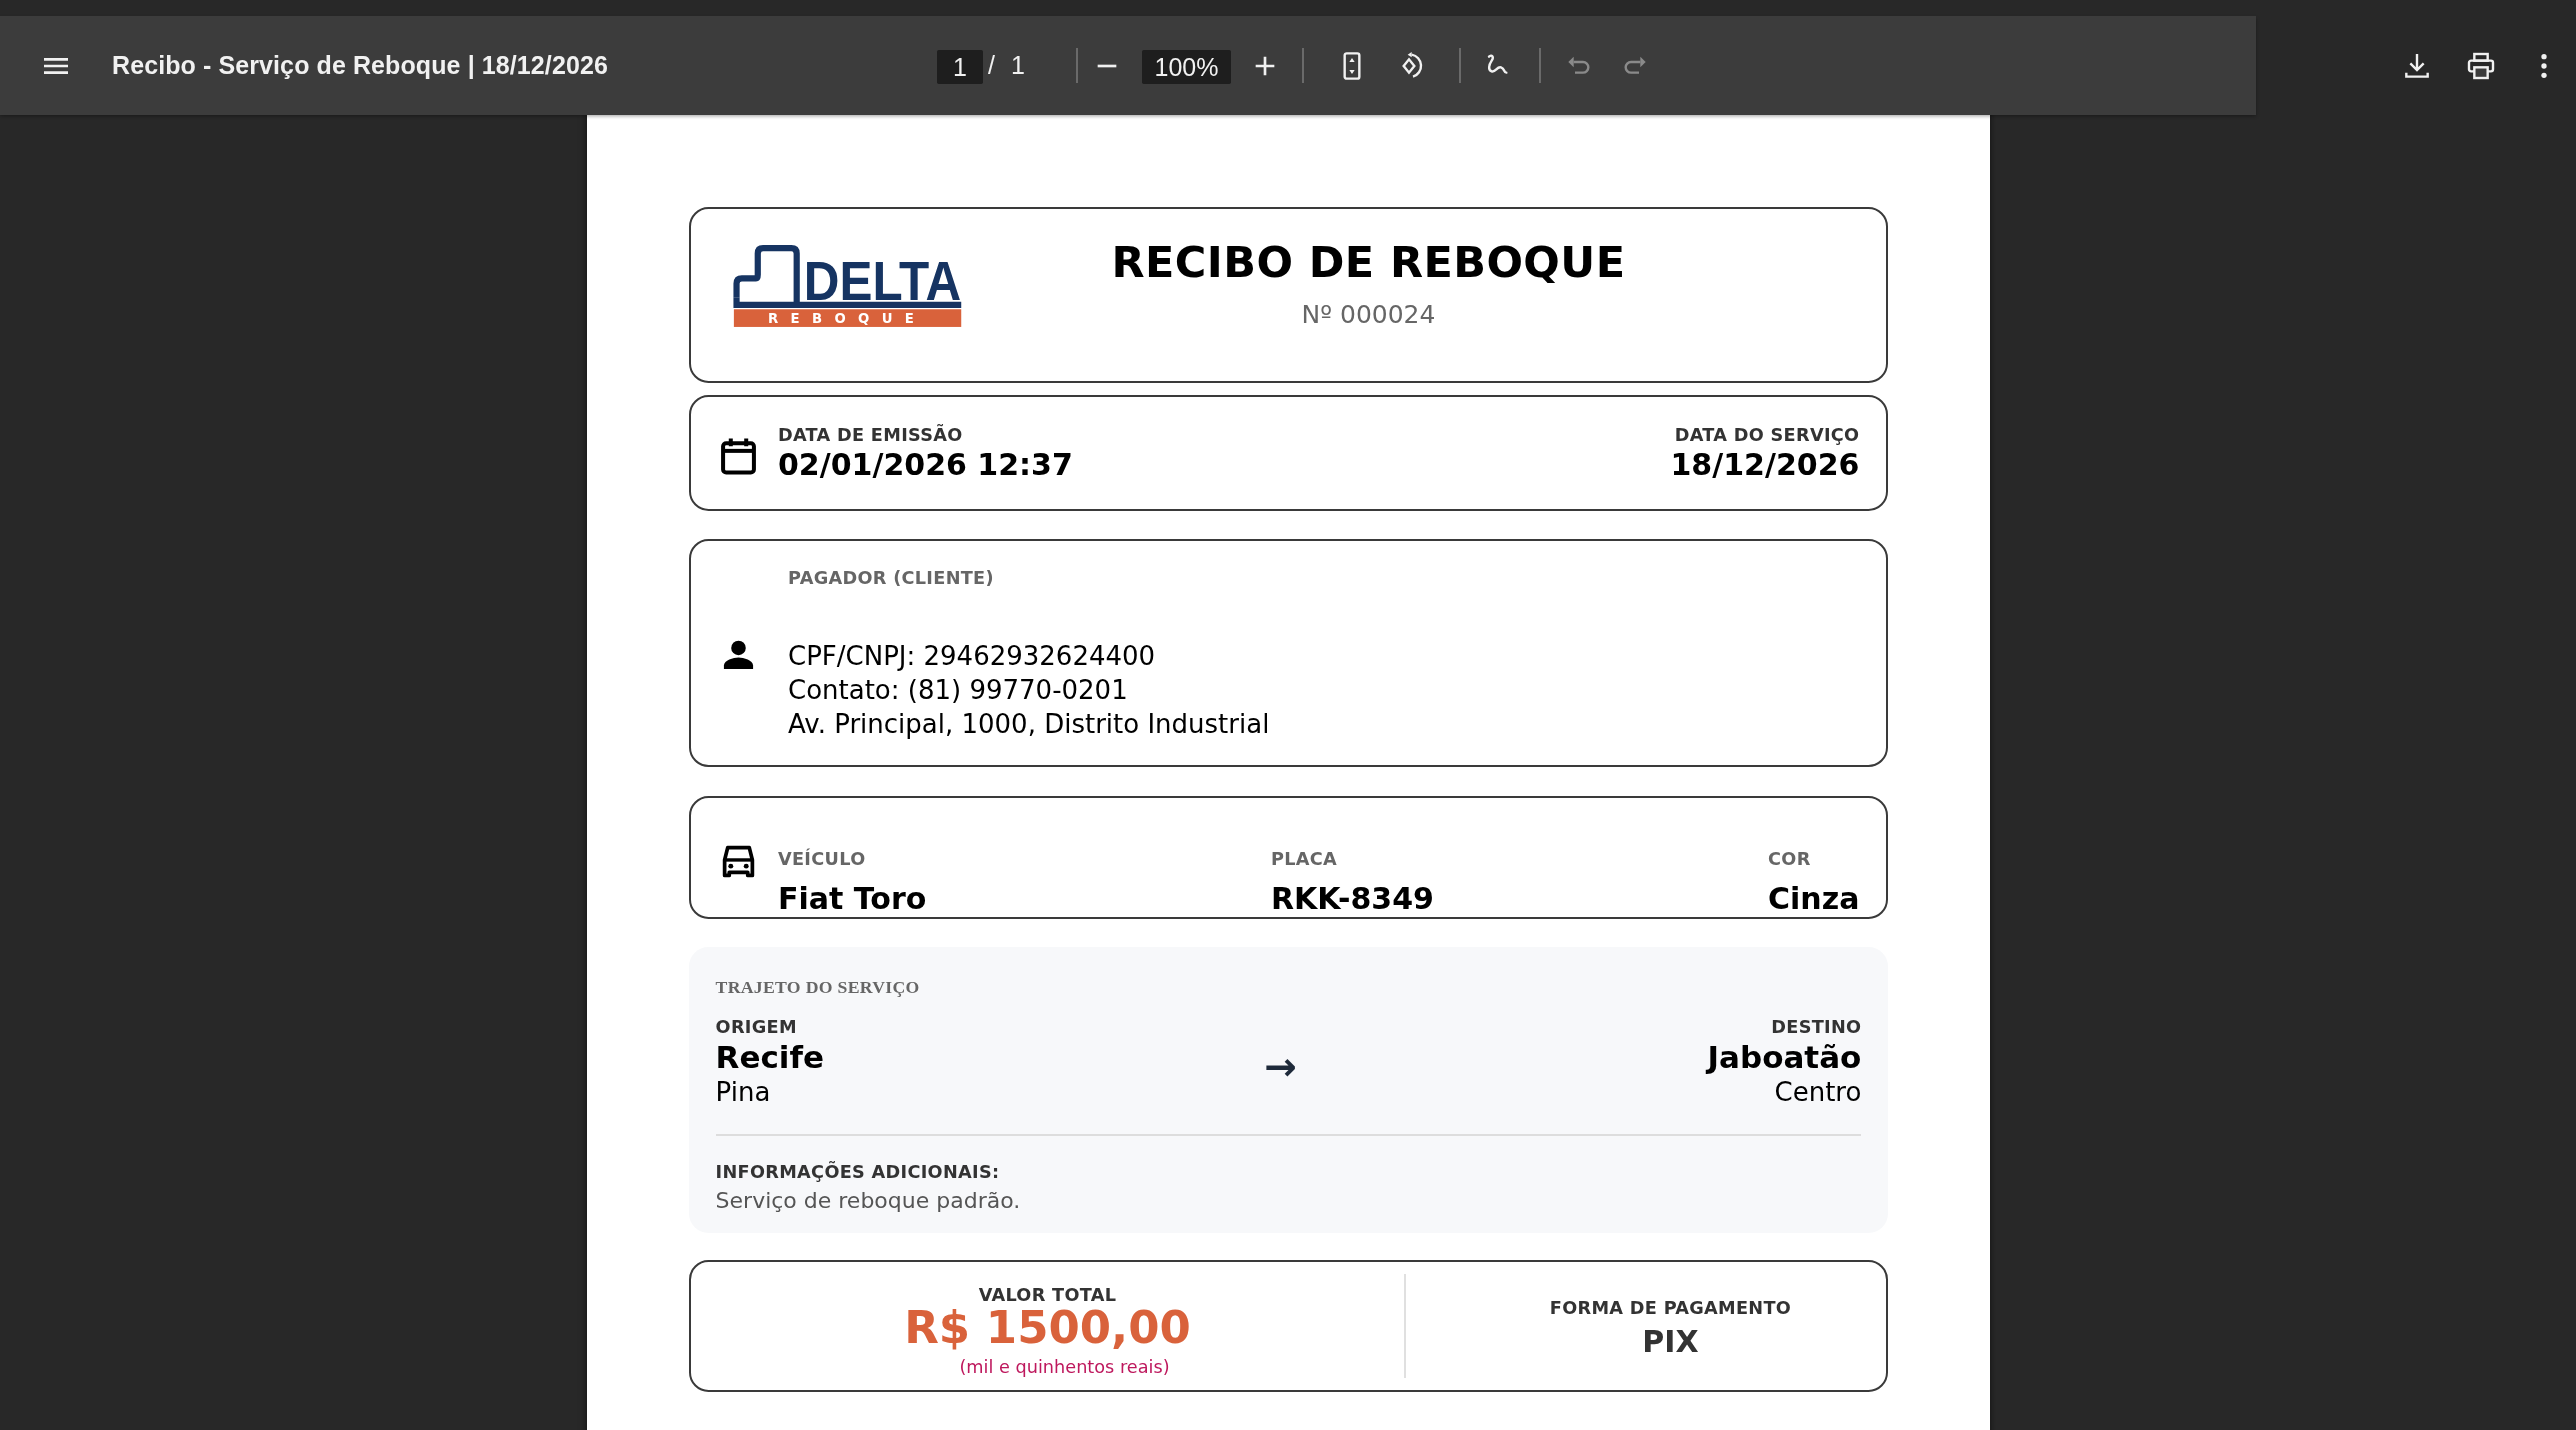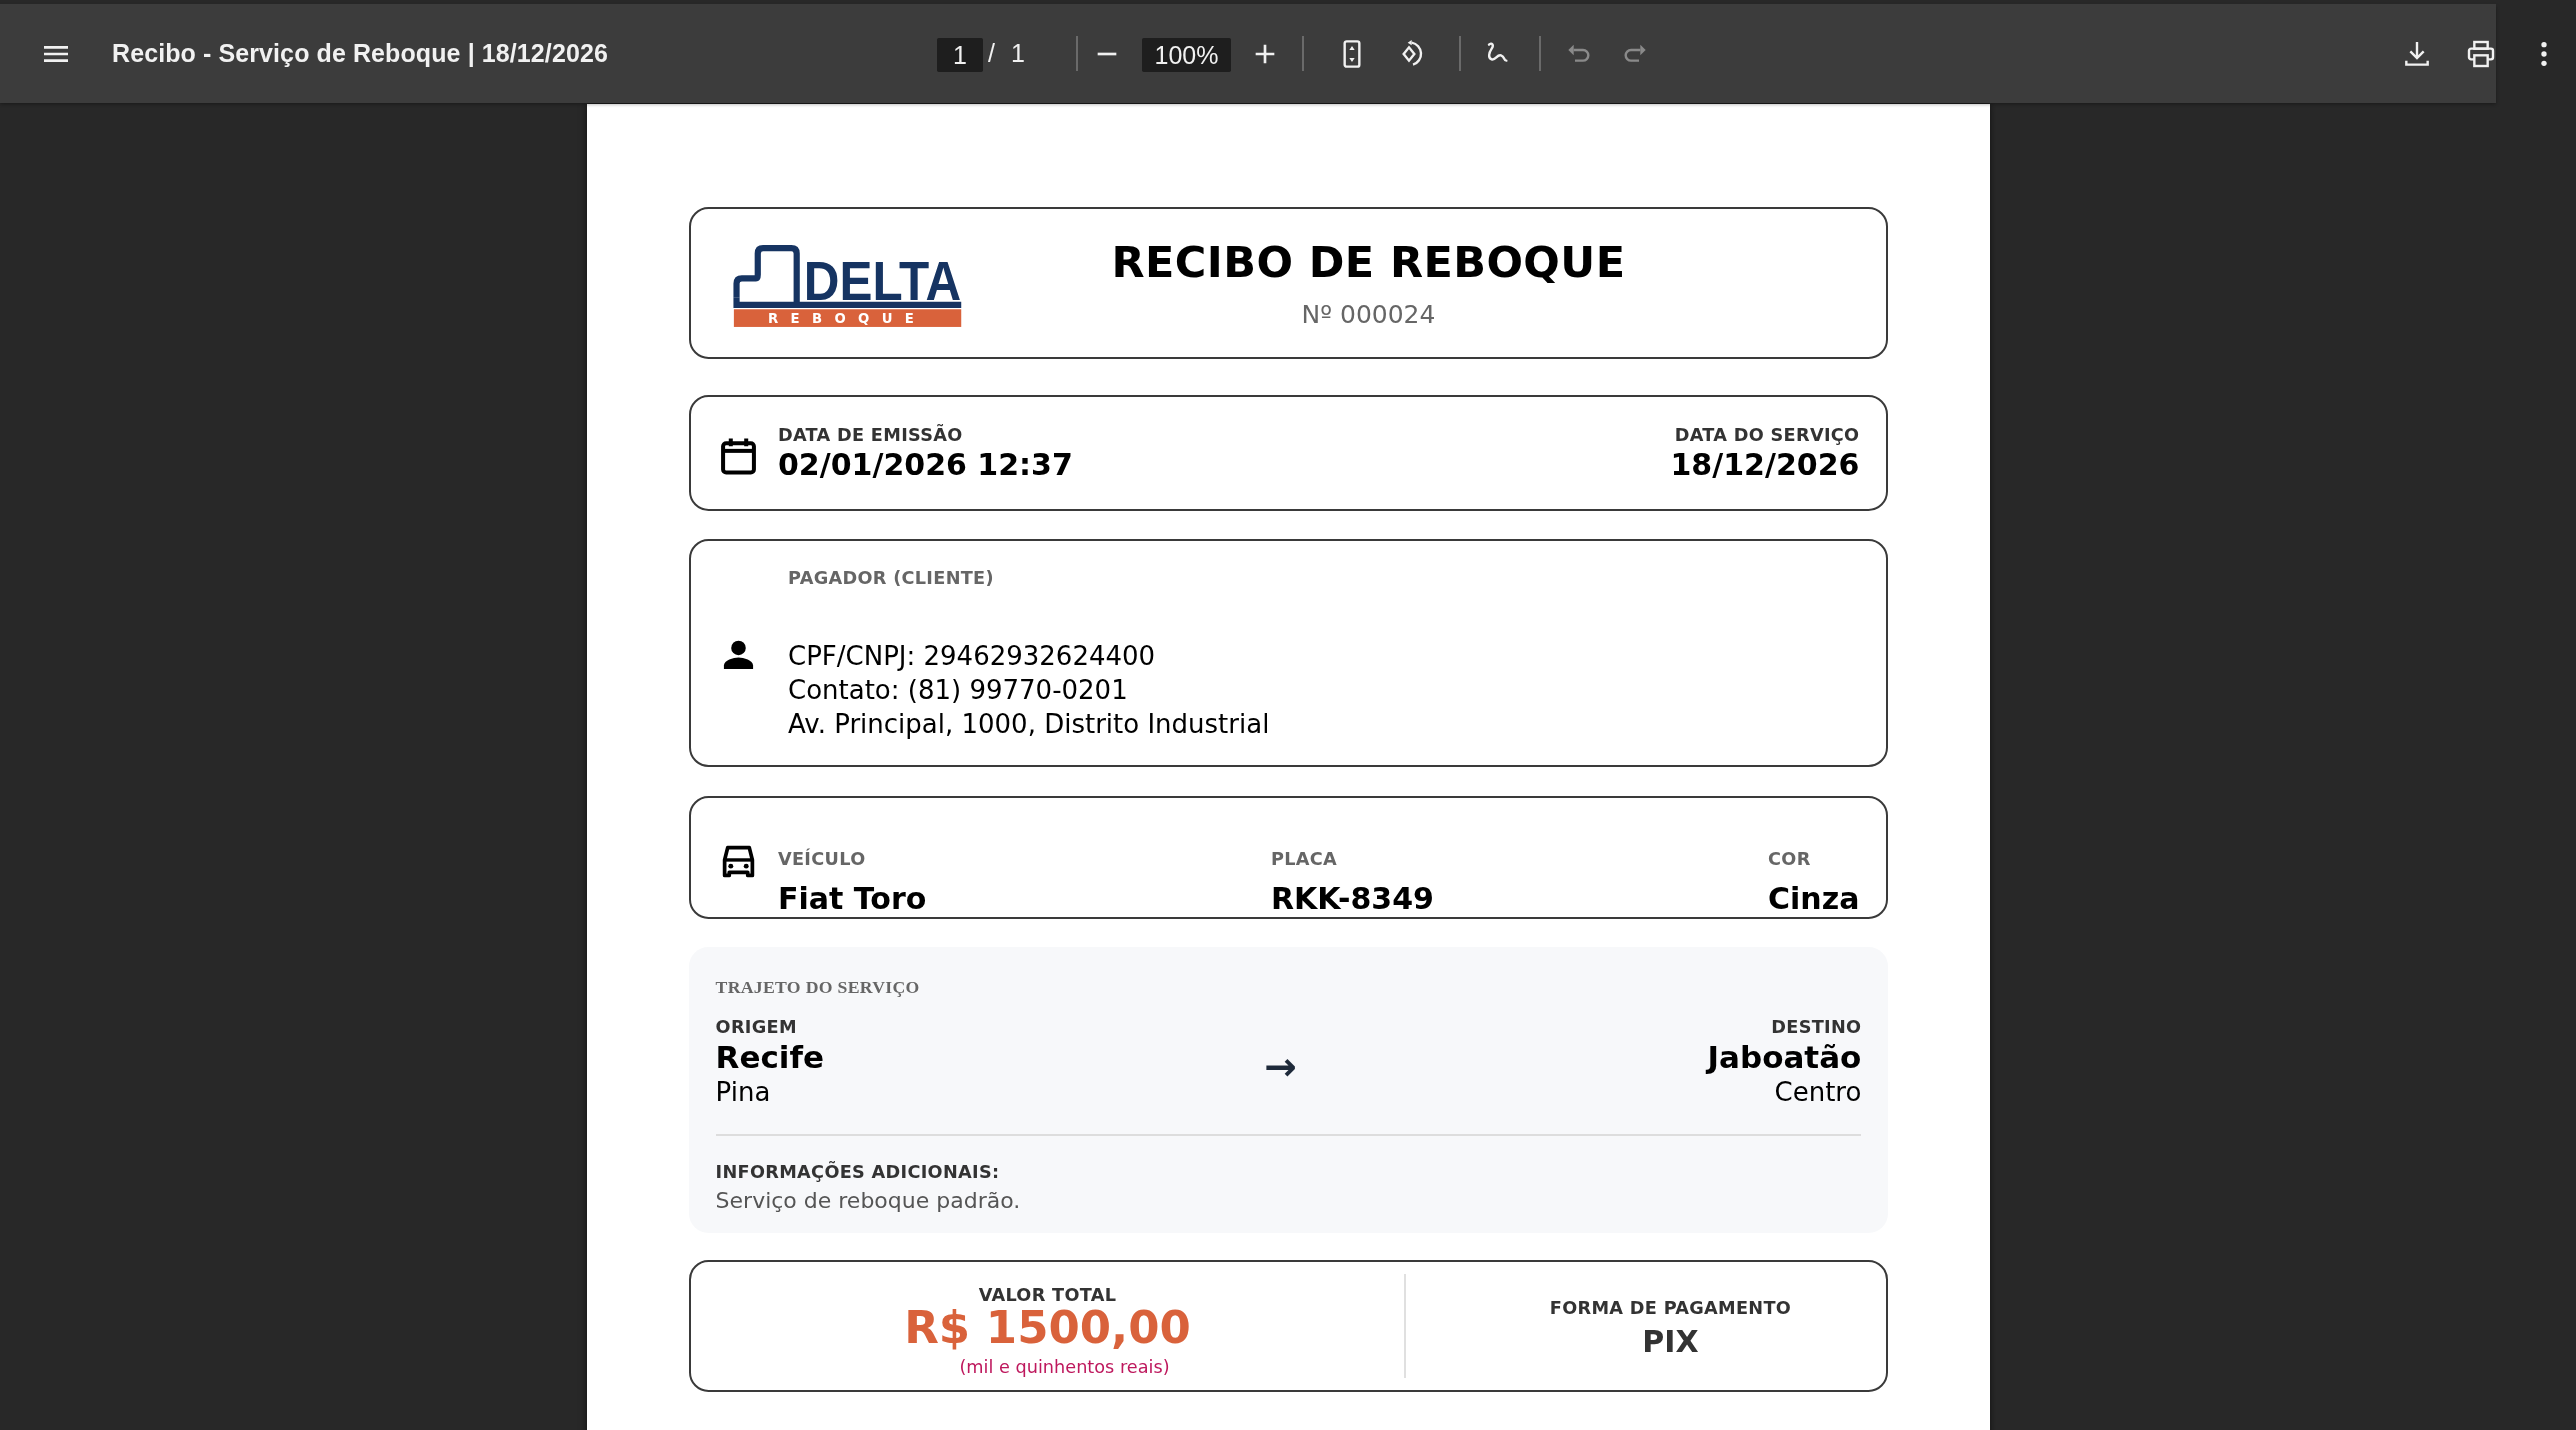--- a/index.html
+++ b/index.html
@@ -1,21 +1,21 @@
 <!DOCTYPE html>
 <html style="font-size:14px"><head>
 <meta charset="utf-8">
 <style>
   * { box-sizing: border-box; margin: 0; padding: 0; }
   html, body { width: 2576px; height: 1431px; overflow: hidden; }
   body { background: #282828; font-family: "DejaVu Sans", sans-serif; position: relative; }
 
   
   .toolbar {
-    position: absolute; left: 0; top: 4px; width: 2496px; height: 99px;
+    position: absolute; left: 0; top: 16px; width: 2256px; height: 99px;
     background: #3c3c3c; color: #f1f1f1;
     font-family: "Liberation Sans", sans-serif;
     box-shadow: 0 1.8px 3.5px rgba(0,0,0,0.35);
     z-index: 5;
   }
   .tb-item { position: absolute; top: 0; height: 99px; display: flex; align-items: center; justify-content: center; }
   .icon-btn { width: 50px; height: 50px; top: 25px; border-radius: 50%; cursor: pointer; }
   .icon-btn svg { width: 32px; height: 32px; }
   .doc-title { left: 112px; font-size: 25px; font-weight: 700; letter-spacing: 0.1px; color: #f1f1f1; }
   .page-box {
@@ -37,21 +37,21 @@
   }
   .box {
     position: absolute; left: 102px; width: 1199px;
     border: 2.2px solid #3a3a3a; border-radius: 19.5px; background: #fff;
   }
   .lbl { font-family: "DejaVu Sans", sans-serif; font-weight: 700; font-size: 17.7px; letter-spacing: 0.3px; }
   .lbl-dark { color: #333333; }
   .lbl-grey { color: #666666; }
 
   
-  .hdr { top: 103px; height: 152px; }
+  .hdr { top: 103px; height: 176px; }
   .logo { position: absolute; left: 42px; top: 25px; width: 230px; height: 93px; }
   .hdr-title {
     position: absolute; left: 348px; top: 28px; width: 659px; text-align: center;
     font-size: 43px; font-weight: 700; color: #000; letter-spacing: 0.4px;
   }
   .hdr-num {
     position: absolute; left: 348px; top: 91px; width: 659px; text-align: center;
     font-size: 25px; color: #666666;
   }
 

